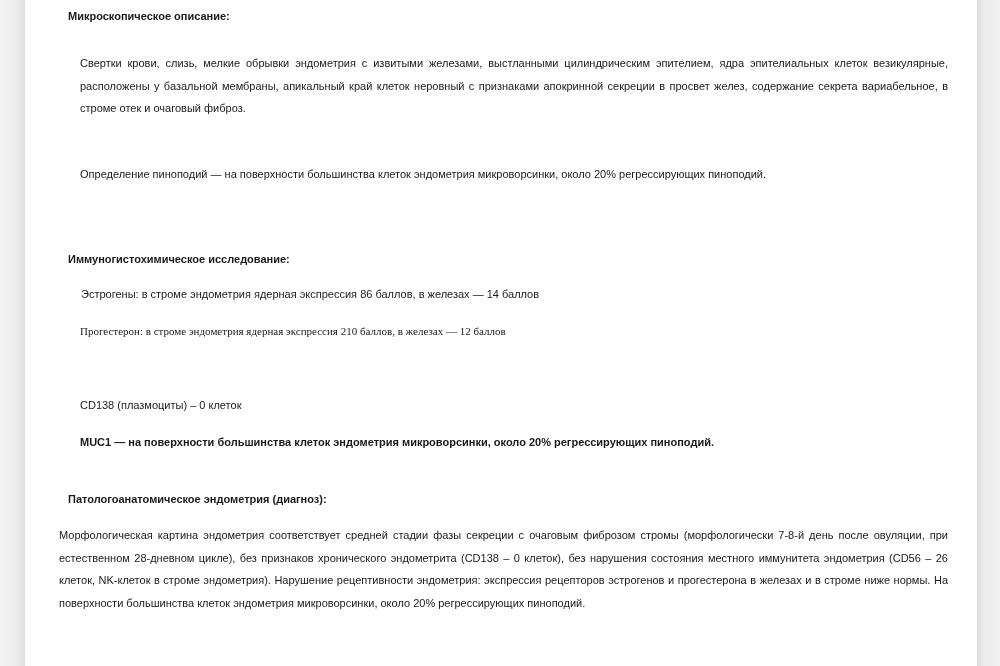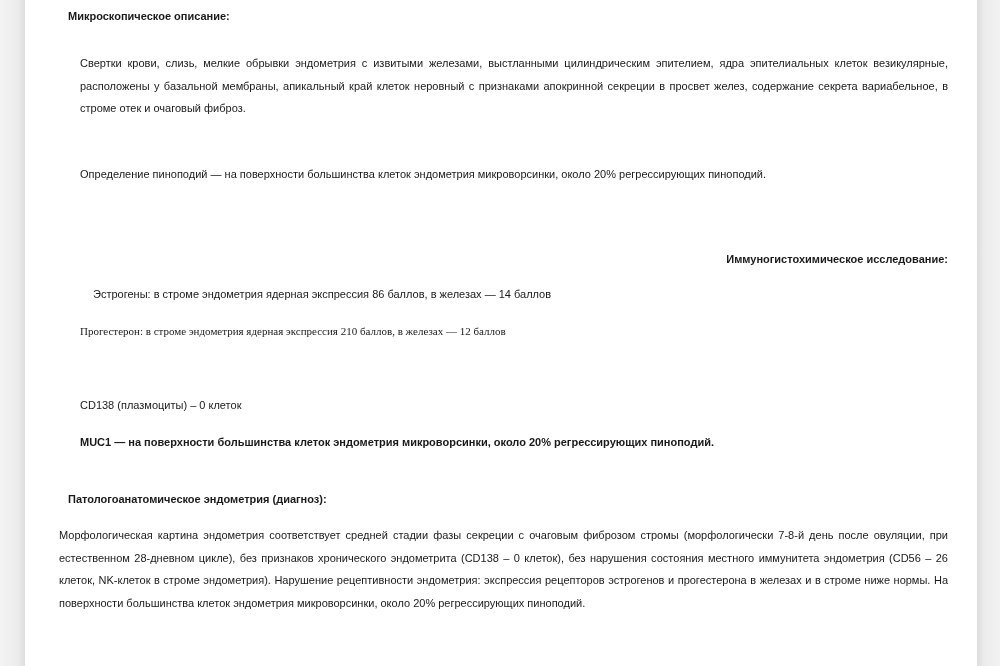--- a/index.html
+++ b/index.html
@@ -34,23 +34,23 @@
 <div class="margin-right"></div>
 
 <div class="page">
 
   <div class="block heading" style="left:43px; top:5px; width:880px;">Микроскопическое описание:</div>
 
   <p class="block justify" style="left:43px; top:40px; width:868px;">Свертки крови, слизь, мелкие обрывки эндометрия с извитыми железами, выстланными цилиндрическим эпителием, ядра эпителиальных клеток везикулярные, расположены у базальной мембраны, апикальный край клеток неровный с признаками апокринной секреции в просвет желез, содержание секрета вариабельное, в строме  отек и очаговый фиброз.</p>
 
   <p class="block" style="left:43px; top:151px; width:880px;">Определение пиноподий — на поверхности большинства клеток эндометрия микроворсинки, около 20% регрессирующих пиноподий.</p>
 
-  <div class="block heading" style="left:43px; top:248px; width:880px;text-align:right;">Иммуногистохимическое исследование:</div>
+  <div class="block heading" style="left:43px; top:248px; width:880px;">Иммуногистохимическое исследование:</div>
 
-  <p class="block" style="left:56px; top:271px; width:880px;">Эстрогены: в строме эндометрия ядерная экспрессия 86 баллов, в железах — 14 баллов</p>
+  <p class="block" style="left:44px; top:271px; width:880px;">Эстрогены: в строме эндометрия ядерная экспрессия 86 баллов, в железах — 14 баллов</p>
 
   <p class="block" style="left:43px; top:308px; width:880px;font-family:Liberation Serif, serif;">Прогестерон: в строме эндометрия ядерная экспрессия 210 баллов, в железах — 12 баллов</p>
 
 
   <p class="block" style="left:43px; top:382px; width:880px;">CD138 (плазмоциты) – 0 клеток</p>
 
   <p class="block justify" style="left:43px; top:419px; width:868px;font-weight:bold;">MUC1 — на поверхности большинства клеток эндометрия микроворсинки, около 20% регрессирующих пиноподий.</p>
 
   <div class="block heading" style="left:43px; top:488px; width:880px;">Патологоанатомическое эндометрия (диагноз):</div>
 

